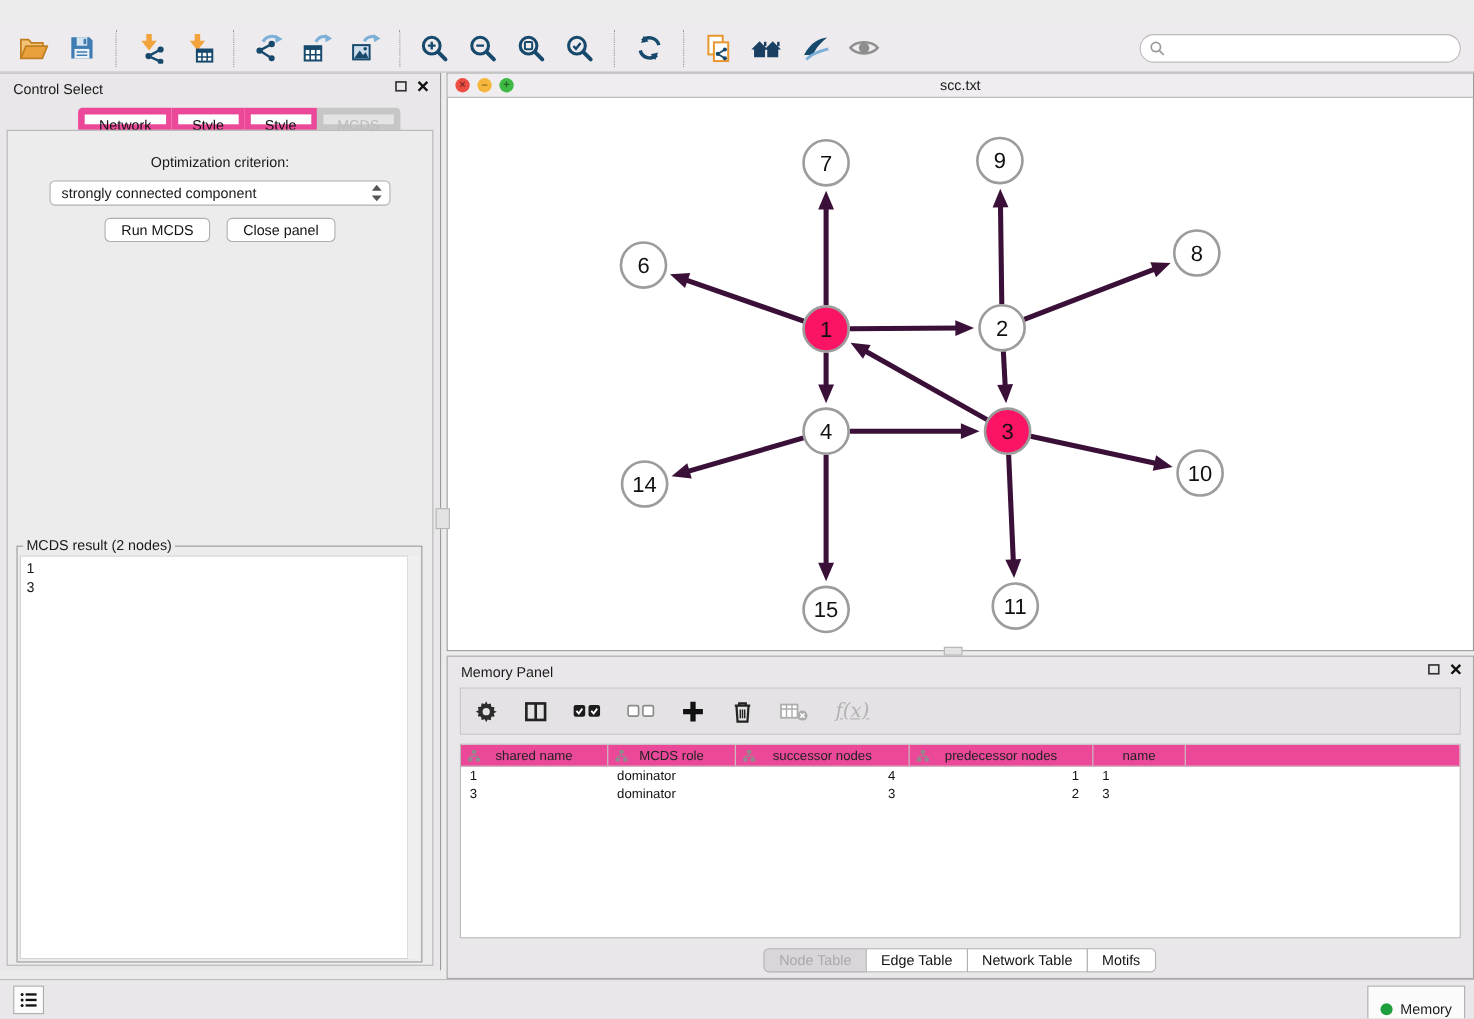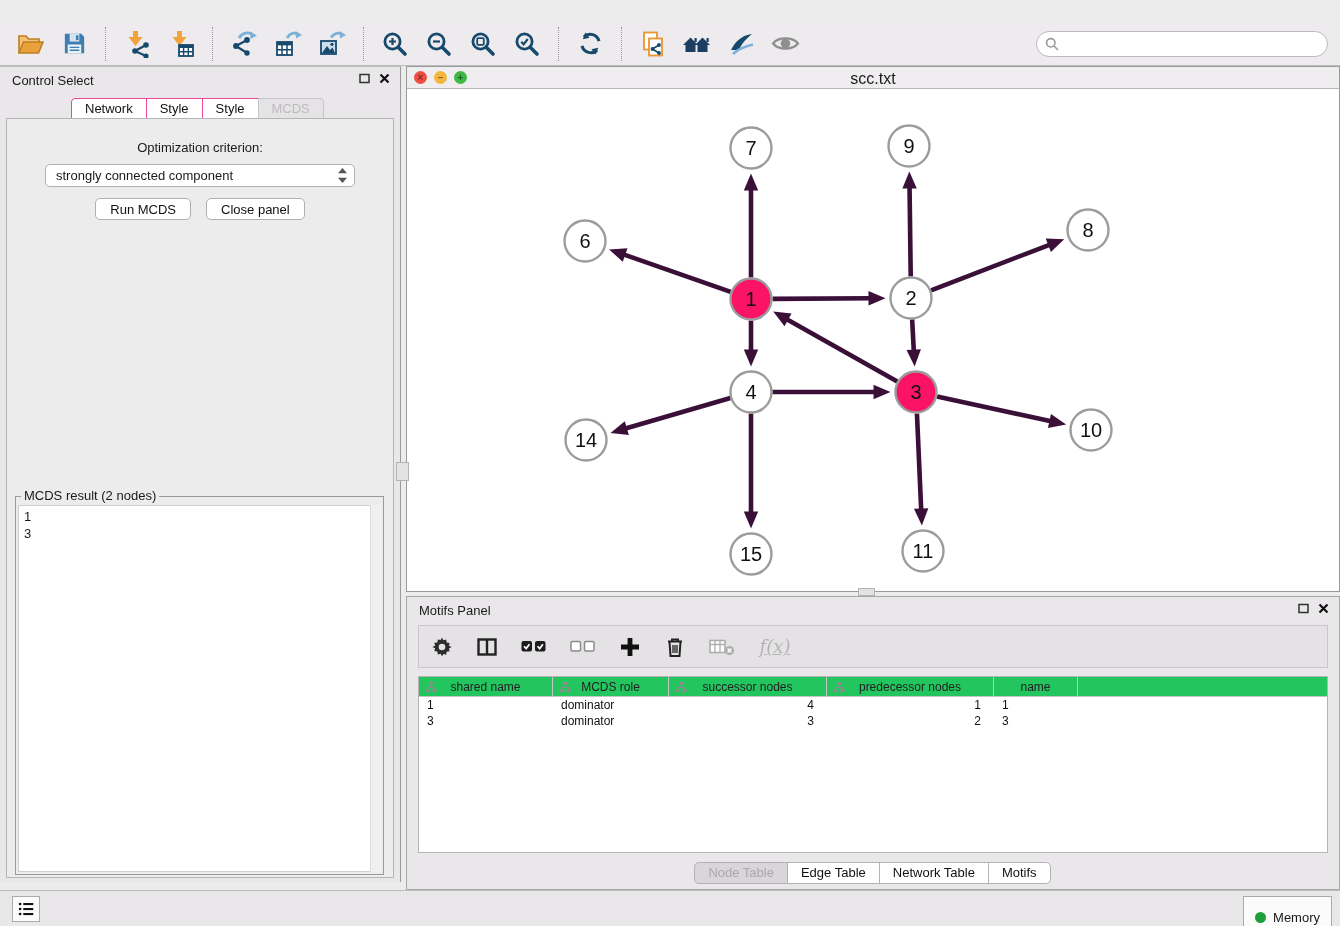--- a/index.html
+++ b/index.html
@@ -21,21 +21,21 @@
   .search{position:absolute;right:12px;top:9px;width:292px;height:26px;border:1px solid #bdb9bd;
           border-radius:13px;background:#fff;display:flex;align-items:center;padding:0 8px;}
   .search input{border:none;outline:none;flex:1;font-size:13px;background:transparent;margin-left:5px;}
   
   .control-panel{position:absolute;left:0;top:66px;width:401px;height:816px;background:#e9e7e9;
                  border-right:1px solid #9a9a9a;border-top:1px solid #bdbdbd;}
   .panel-head{position:absolute;left:12px;top:6px;font-size:13px;color:#1a1a1a;}
   .panel-btns{position:absolute;right:10px;top:6px;display:flex;gap:9px;align-items:center;}
   .cp-tabs{position:absolute;left:72px;top:31px;display:flex;}
   .tab{height:21px;line-height:19px;padding:0 13px;font-size:13px;background:#fff;
-       border:1px solid #ec4899;margin-left:-1px;color:#111;}
+       border:6px solid #ec4899;margin-left:-1px;color:#111;}
   .tab:first-child{border-radius:4px 0 0 0;}
   .tab.active{background:#e5e3e5;color:#bdbbbd;border-color:#c6c6c6;border-radius:0 4px 0 0;}
   .cp-content{position:absolute;left:6px;right:6px;top:51px;bottom:4px;background:#ececec;
               border:1px solid #b5b5b5;}
   .opt-label{margin-top:21px;text-align:center;font-size:13px;}
   .opt-select{margin:9px auto 0 auto;width:310px;height:23px;background:#fff;border:1px solid #b0b0b0;
               border-radius:5px;display:flex;align-items:center;justify-content:space-between;
               padding:0 6px 0 10px;font-size:13px;}
   .cp-buttons{display:flex;justify-content:center;gap:15px;margin-top:11px;}
   .mac-btn{height:22px;padding:0 14px;background:#fff;border:1px solid #b0b0b0;border-radius:5px;
@@ -44,39 +44,39 @@
             background:#ececec;}
   .groupbox-label{position:absolute;top:-9px;left:5px;background:#ececec;padding:0 3px;font-size:13px;}
   .groupbox-inner{position:absolute;left:2px;right:2px;top:8px;bottom:2px;background:#fff;
                   border:1px solid #cfcfcf;font-size:13px;line-height:17px;padding:2px 5px;}
   .gb-scroll{position:absolute;top:8px;bottom:2px;right:2px;width:11px;background:#f0f0f0;
              border-left:1px solid #dcdcdc;}
   
   .network-window{position:absolute;left:406px;top:66px;width:934px;height:526px;background:#fff;
                   border:1px solid #9a9a9a;}
   .nw-titlebar{position:relative;height:22px;background:#efedef;border-bottom:1px solid #b6b6b6;}
-  .nw-title{position:absolute;left:0;right:0;top:3px;text-align:center;font-size:16px;color:#1a1a1a;}
+  .nw-title{position:absolute;left:0;right:0;top:3px;text-align:center;font-size:13px;color:#1a1a1a;}
   .traffic{position:absolute;top:4px;width:13px;height:13px;border-radius:50%;
            display:flex;align-items:center;justify-content:center;font-size:10px;font-weight:bold;
            color:rgba(0,0,0,0.45);line-height:1;}
   #graph-svg{position:absolute;left:0;top:23px;}
   
   .v-handle{position:absolute;left:396px;top:462px;width:13px;height:19px;background:#e3e3e3;
             border:1px solid #b4b4b4;z-index:5;}
   .h-handle{position:absolute;left:858px;top:588px;width:17px;height:8px;background:#e3e3e3;
             border:1px solid #b4b4b4;z-index:5;}
   
   .table-panel{position:absolute;left:406px;top:596px;width:934px;height:294px;background:#e9e7e9;
                border:1px solid #a8a8a8;}
   .tp-toolbar{position:absolute;left:11px;right:11px;top:28px;height:43px;background:#e4e2e4;
               border:1px solid #c9c7c9;display:flex;align-items:center;padding-left:10px;gap:19px;}
   .tp-tool{display:flex;align-items:center;justify-content:center;width:26px;height:26px;text-decoration:underline;}
   .tp-table{position:absolute;left:11px;right:11px;top:79px;bottom:36px;background:#fff;
             border:1px solid #b5b5b5;overflow:hidden;}
-  .thead{display:flex;height:20px;background:#22c55e;border-bottom:1px solid #c6c6c6;}
+  .thead{display:flex;height:20px;background:#ec4899;border-bottom:1px solid #c6c6c6;}
   .th{position:relative;height:100%;border-right:1px solid #c6c6c6;font-size:12px;
       display:flex;align-items:center;justify-content:center;color:#222;}
   .th-icon{position:absolute;left:6px;top:4px;}
   .tr{display:flex;height:16px;align-items:center;}
   .td{font-size:12px;height:16px;line-height:16px;color:#111;overflow:hidden;white-space:nowrap;}
   .td.left{padding-left:8px;text-align:left;}
   .td.right{padding-right:13px;text-align:right;}
   .tp-tabs{position:absolute;bottom:5px;left:0;right:0;display:flex;justify-content:center;}
   .btab{height:22px;line-height:20px;padding:0 13px;font-size:13px;background:#fff;
         border:1px solid #b3b3b3;margin-left:-1px;color:#111;}
@@ -343,21 +343,21 @@
         <circle cx="516" cy="461" r="20.5" fill="#ffffff" stroke="#9c9c9c" stroke-width="2.4"></circle>
         <text x="516" y="468" text-anchor="middle" font-family="'Liberation Sans', sans-serif" font-size="20" fill="#111">11</text>
         <circle cx="179" cy="350" r="20.5" fill="#ffffff" stroke="#9c9c9c" stroke-width="2.4"></circle>
         <text x="179" y="357" text-anchor="middle" font-family="'Liberation Sans', sans-serif" font-size="20" fill="#111">14</text>
         <circle cx="344" cy="464" r="20.5" fill="#ffffff" stroke="#9c9c9c" stroke-width="2.4"></circle>
         <text x="344" y="471" text-anchor="middle" font-family="'Liberation Sans', sans-serif" font-size="20" fill="#111">15</text>
       </svg>
   </div>
 
   <div class="table-panel">
-    <div class="panel-head">Motifs Panel</div>
+    <div class="panel-head">Memory Panel</div>
     <div class="panel-btns">
       <svg width="11" height="11" viewBox="0 0 11 11">
         <rect x="1" y="1.5" width="9" height="8" fill="none" stroke="#333" stroke-width="1.5"></rect>
       </svg>
       <svg width="11" height="11" viewBox="0 0 11 11">
         <path d="M1.5 1.5 L9.5 9.5 M9.5 1.5 L1.5 9.5" stroke="#111" stroke-width="2.2"></path>
       </svg>
     </div>
     <div class="tp-toolbar">
       <div class="tp-tool">

